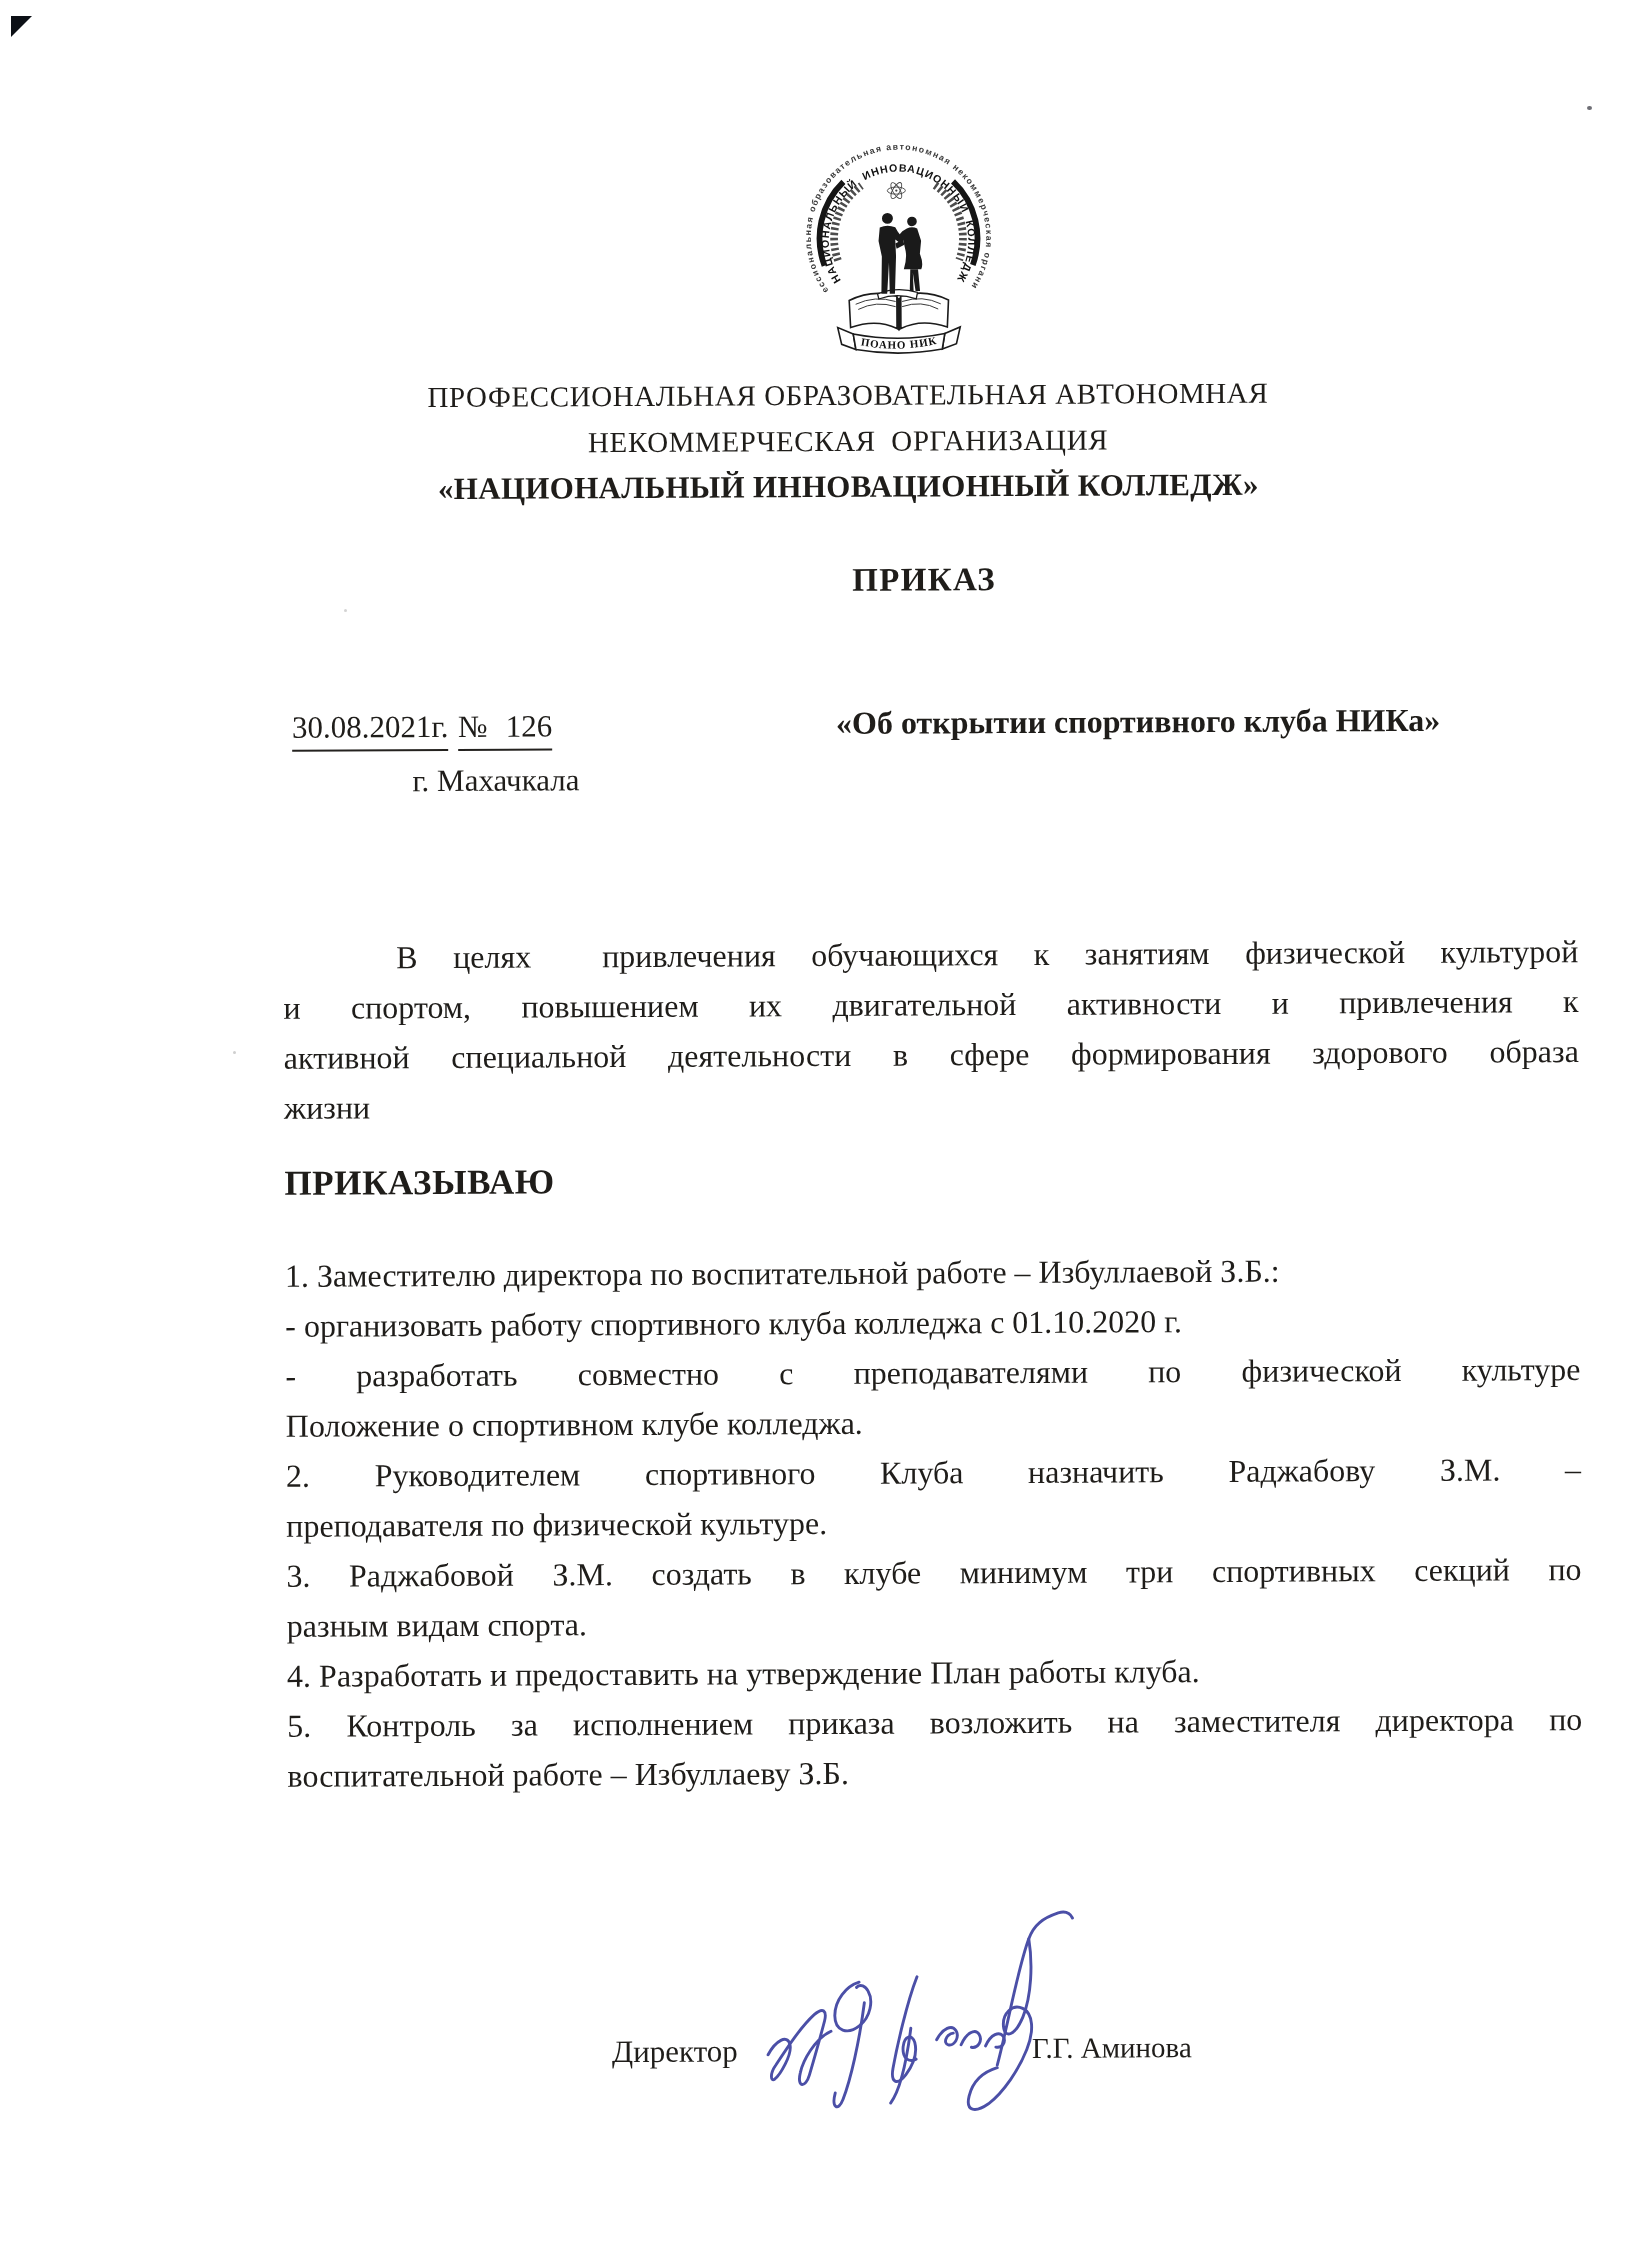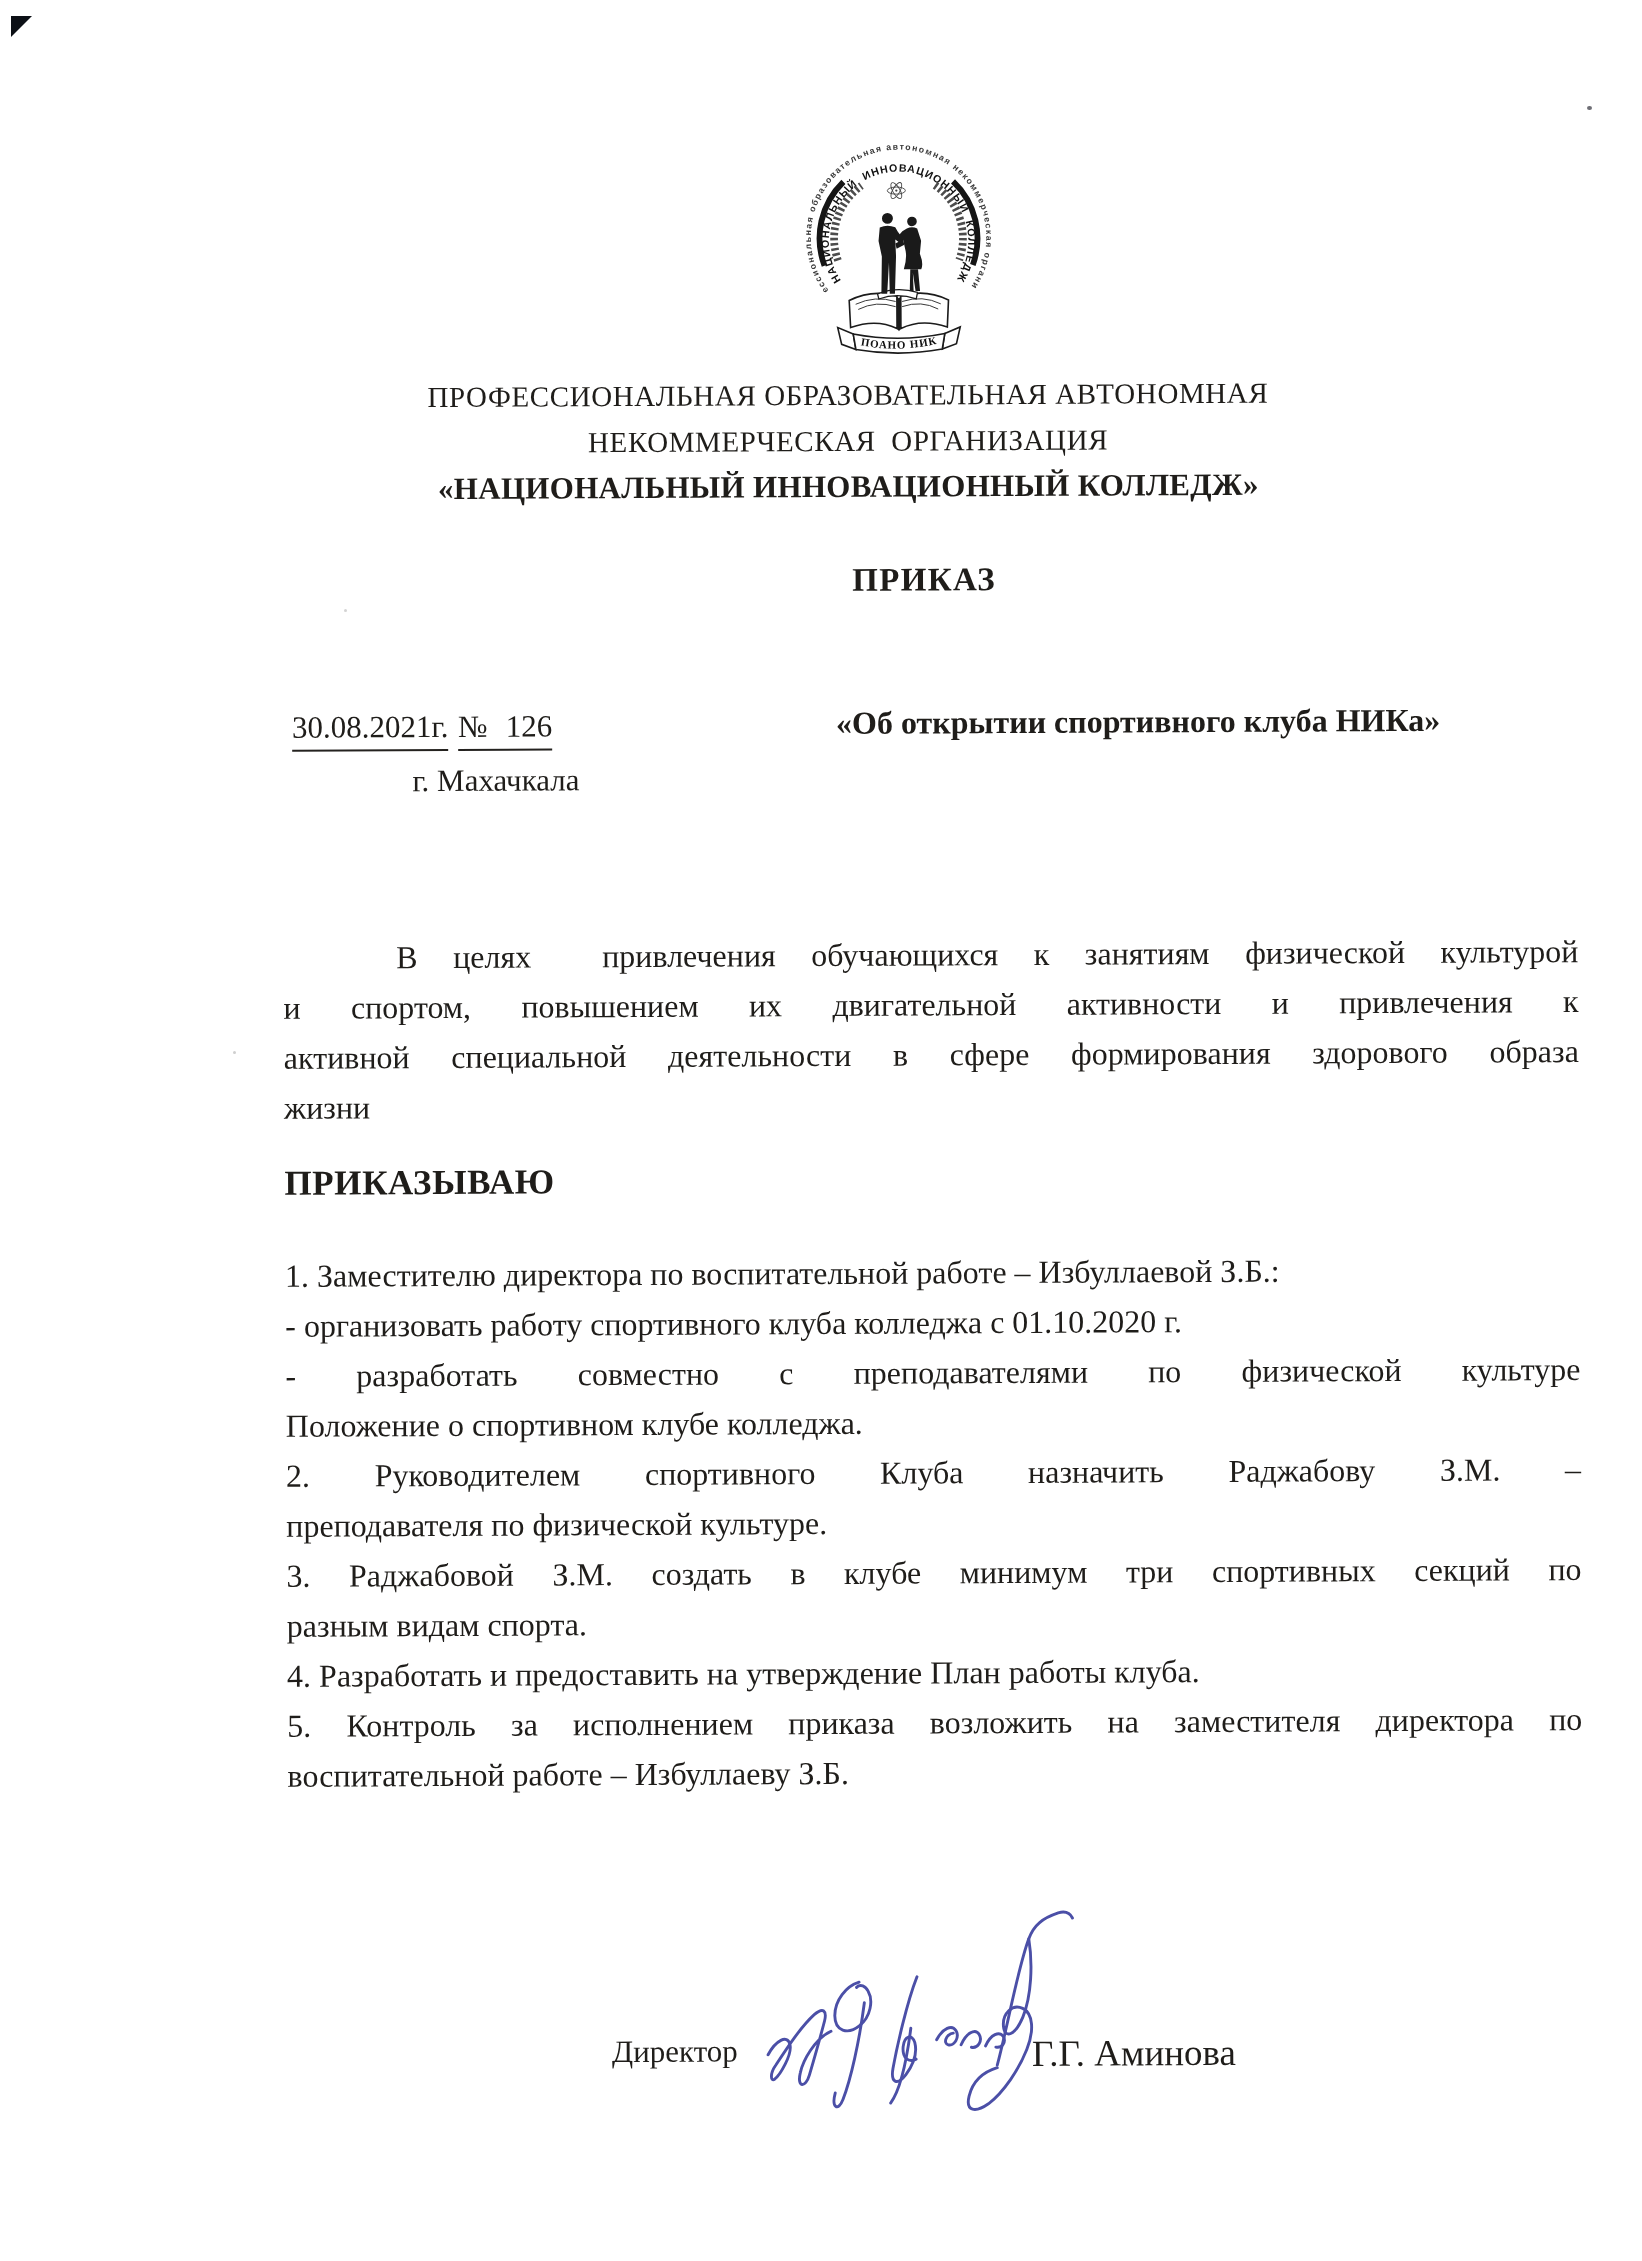--- a/index.html
+++ b/index.html
@@ -72,21 +72,21 @@
   .order-list {
     position: absolute;
     left: 283px; top: 1248px; width: 1295px;
     font-size: 32px; line-height: 50px;
   }
   .ln { text-align: left; }
   .j  { text-align: justify; text-align-last: justify; }
   .ind { text-indent: 113px; }
 
   .sig-role { position: absolute; left: 566px;  top: 2033px; font-size: 31px; margin-left: 40px; }
-  .sig-name { position: absolute; left: 1026px; top: 2033px; font-size: 37px; }
+  .sig-name { position: absolute; left: 1026px; top: 2033px; font-size: 29px; }
   .sig-ink  { position: absolute; left: 718px; top: 1900px; width: 361px; height: 251px; }
   .sig-ink svg { overflow: visible; }
 </style>
 </head>
 <body>
 
 <div class="page">
   <div class="corner-mark"></div>
   <div class="speck speck-a"></div>
   <div class="speck speck-b"></div>

